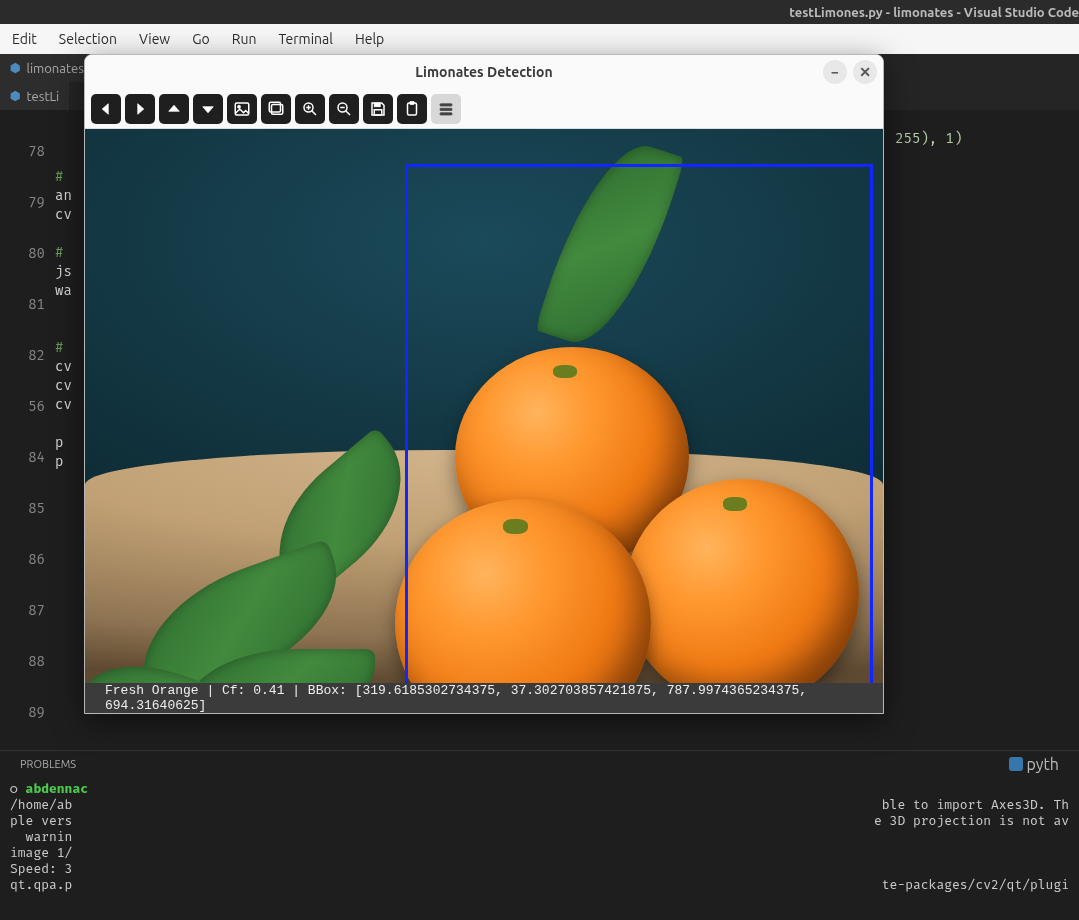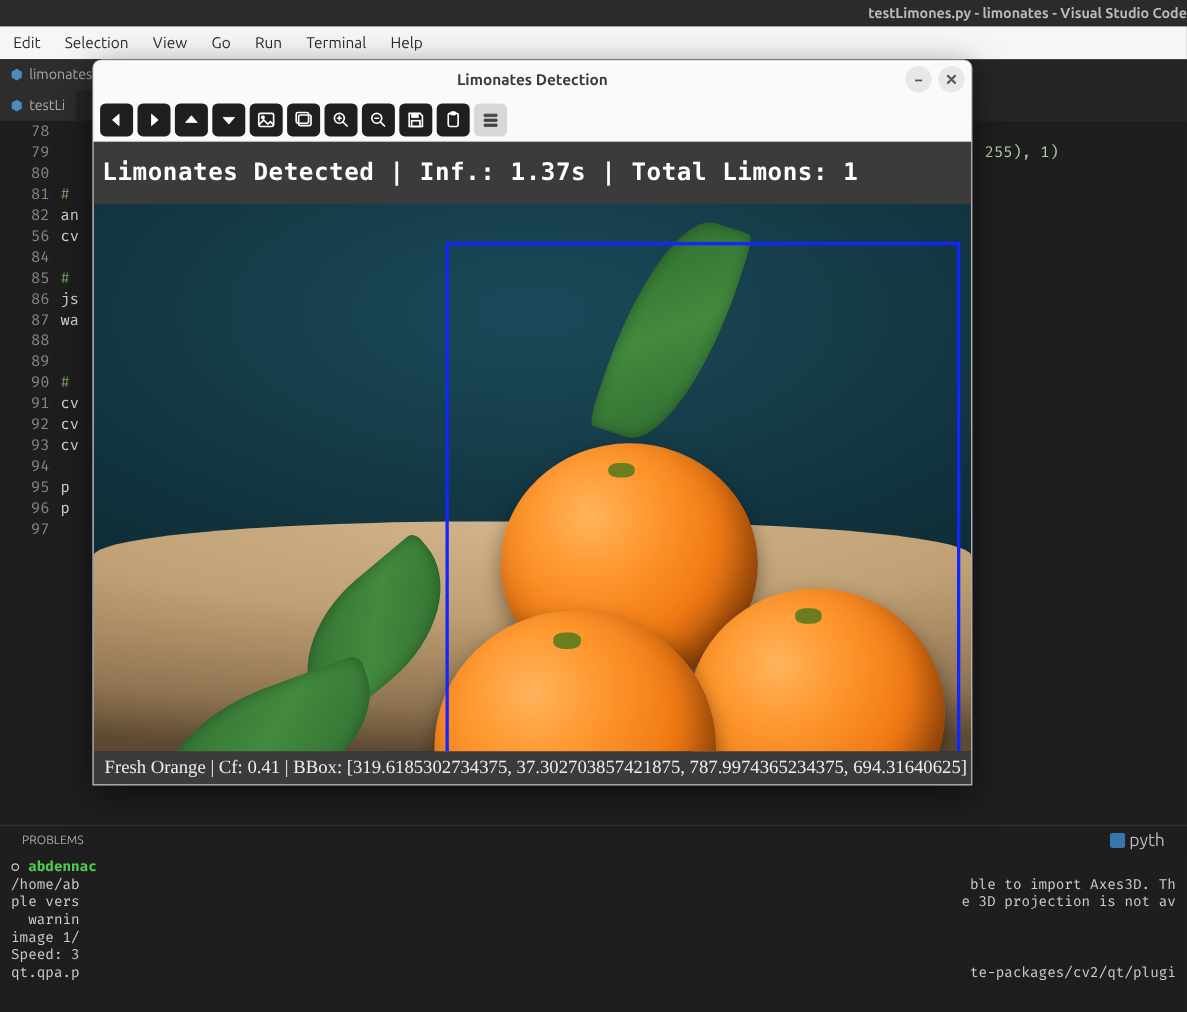--- a/index.html
+++ b/index.html
@@ -68,21 +68,21 @@
     background: #1e1e1e;
     position: relative;
   }
   .gutter {
     width: 55px;
     background: #1e1e1e;
     color: #858585;
     text-align: right;
     padding-right: 10px;
   }
-  .gutter div { height: 19px; }
+  .gutter div { height: 19px; margin-top: 32px; }
   .code {
     flex: 1;
     color: #d4d4d4;
     white-space: pre;
   }
   .code div { height: 19px; }
   .c-comment { color: #6A9955; }
   .code-right-frag {
     position: absolute;
     left: 870px;
@@ -237,25 +237,25 @@
   .l5 { left: 0px;   top: 540px; width: 150px; height: 62px;  transform: rotate(20deg); }
   .bbox {
     position:absolute;
     border: 3px solid #1226ff;
     box-sizing: border-box;
   }
   .mpl-status {
     height: 30px;
     background: #3b3b3b;
     color: #eee;
-    font-family: Liberation Serif, serif;
-    font-size: 17px;
-    display: flex;
-    align-items: center;
-    padding-left: 10px;
+    font-family: Liberation Mono, monospace;
+    font-size: 13px;
+    display: flex;
+    align-items: center;
+    padding-left: 20px;
   }
   .python-lang {
     display:flex; align-items:center; gap:4px;
     color:#bbb; font-size:16px;
   }
 </style>
 </head>
 <body>
 
 <div class="vscode-titlebar">
@@ -405,21 +405,20 @@
     <div class="tb-btn light">
         <svg viewBox="0 0 24 24">
           <rect x="4" y="5" width="16" height="3" rx="1"></rect>
           <rect x="4" y="11" width="16" height="3" rx="1"></rect>
           <rect x="4" y="17" width="16" height="3" rx="1"></rect>
         </svg>
       </div>
   </div>
 
   <div class="mpl-canvas">
-    <div class="fig-title">Limonates Detected  |  Inf.: 1.37s  |  Total Limons: 1</div>
     <div class="fig-image">
       <div class="scene-sky"></div>
       <div class="scene-table"></div>
       <div class="leaf l1"></div>
       <div class="leaf l2"></div>
       <div class="leaf l3"></div>
       <div class="leaf l4"></div>
       <div class="leaf l5"></div>
       <div class="orange o1"></div>
       <div class="orange o3"></div>

